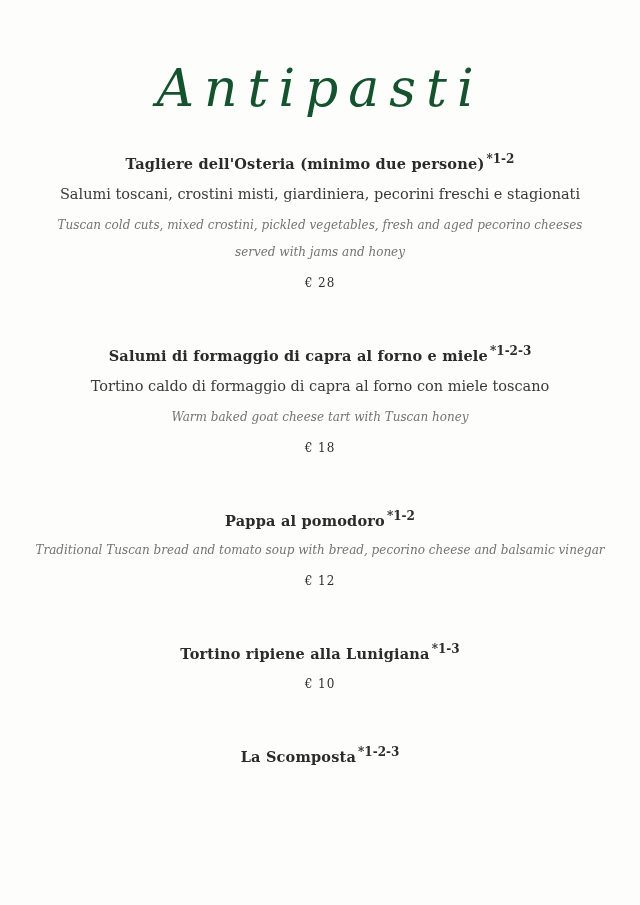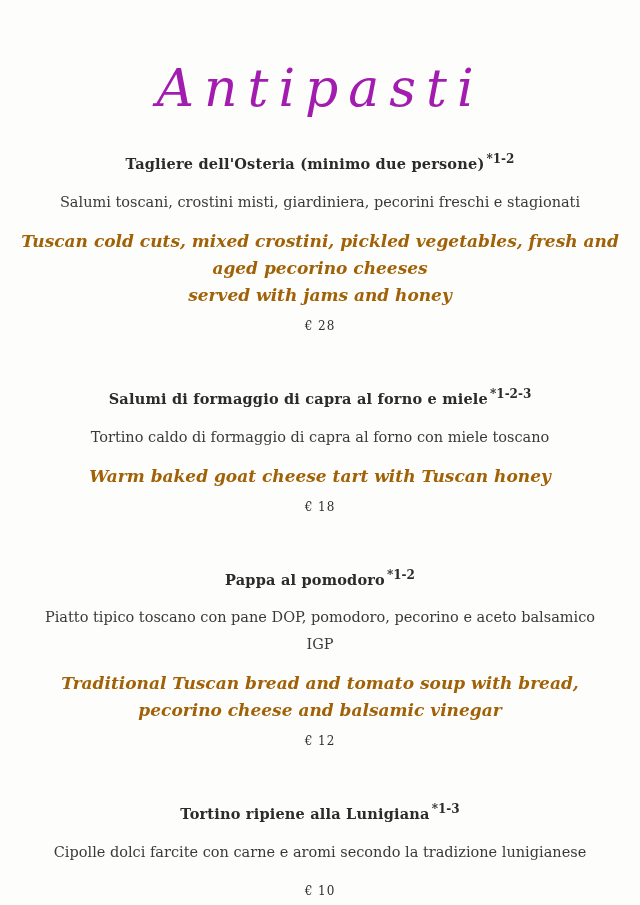--- a/index.html
+++ b/index.html
@@ -21,21 +21,21 @@
   .menu-title {
     margin: 0;
     padding-top: 58px;
     padding-bottom: 28px;
     text-align: center;
     font-family: "DejaVu Serif", serif;
     font-style: italic;
     font-weight: 400;
     font-size: 52px;
     letter-spacing: 10px;
-    color: #a21caf;
+    color: #14532d;
   }
   .menu-list {
     width: 600px;
     margin: 0 auto;
     text-align: center;
   }
   .menu-item {
     margin-bottom: 42px;
   }
   .dish-name {
@@ -47,32 +47,32 @@
     line-height: 26px;
   }
   .dish-name sup {
     font-size: 12px;
     font-weight: 700;
     letter-spacing: 0;
     vertical-align: super;
     margin-left: 2px;
   }
   .desc-it {
-    margin: 12px;
+    margin: 4px;
     font-size: 14.5px;
     font-weight: 400;
     color: #3a3a3a;
     line-height: 27px;
   }
   .desc-en {
     margin: 0;
-    font-size: 17px;
+    font-size: 12px;
     font-style: italic;
-    font-weight: 700;
-    color: #a16207;
+    font-weight: 400;
+    color: #737373;
     line-height: 27px;
   }
   .price {
     margin: 4px 0 0 0;
     font-size: 12px;
     letter-spacing: 1px;
     color: #2f2f2f;
     line-height: 26px;
   }
 </style>
@@ -95,28 +95,26 @@
 
     <section class="menu-item">
       <h3 class="dish-name"><span>Salumi di formaggio di capra al forno e miele</span><sup>*1-2-3</sup></h3>
       <p class="desc-it">Tortino caldo di formaggio di capra al forno con miele toscano</p>
       <p class="desc-en">Warm baked goat cheese tart with Tuscan honey</p>
       <p class="price">€ 18</p>
     </section>
 
     <section class="menu-item">
       <h3 class="dish-name"><span>Pappa al pomodoro</span><sup>*1-2</sup></h3>
-      <p class="desc-it">Piatto tipico toscano con pane DOP, pomodoro, pecorino e aceto balsamico IGP</p>
       <p class="desc-en">Traditional Tuscan bread and tomato soup with bread, pecorino cheese and balsamic vinegar</p>
       <p class="price">€ 12</p>
     </section>
 
     <section class="menu-item">
       <h3 class="dish-name"><span>Tortino ripiene alla Lunigiana</span><sup>*1-3</sup></h3>
-      <p class="desc-it">Cipolle dolci farcite con carne e aromi secondo la tradizione lunigianese</p>
       <p class="price">€ 10</p>
     </section>
 
     <section class="menu-item">
       <h3 class="dish-name"><span>La Scomposta</span><sup>*1-2-3</sup></h3>
 
     </section>
 
   </div>
 </div>

